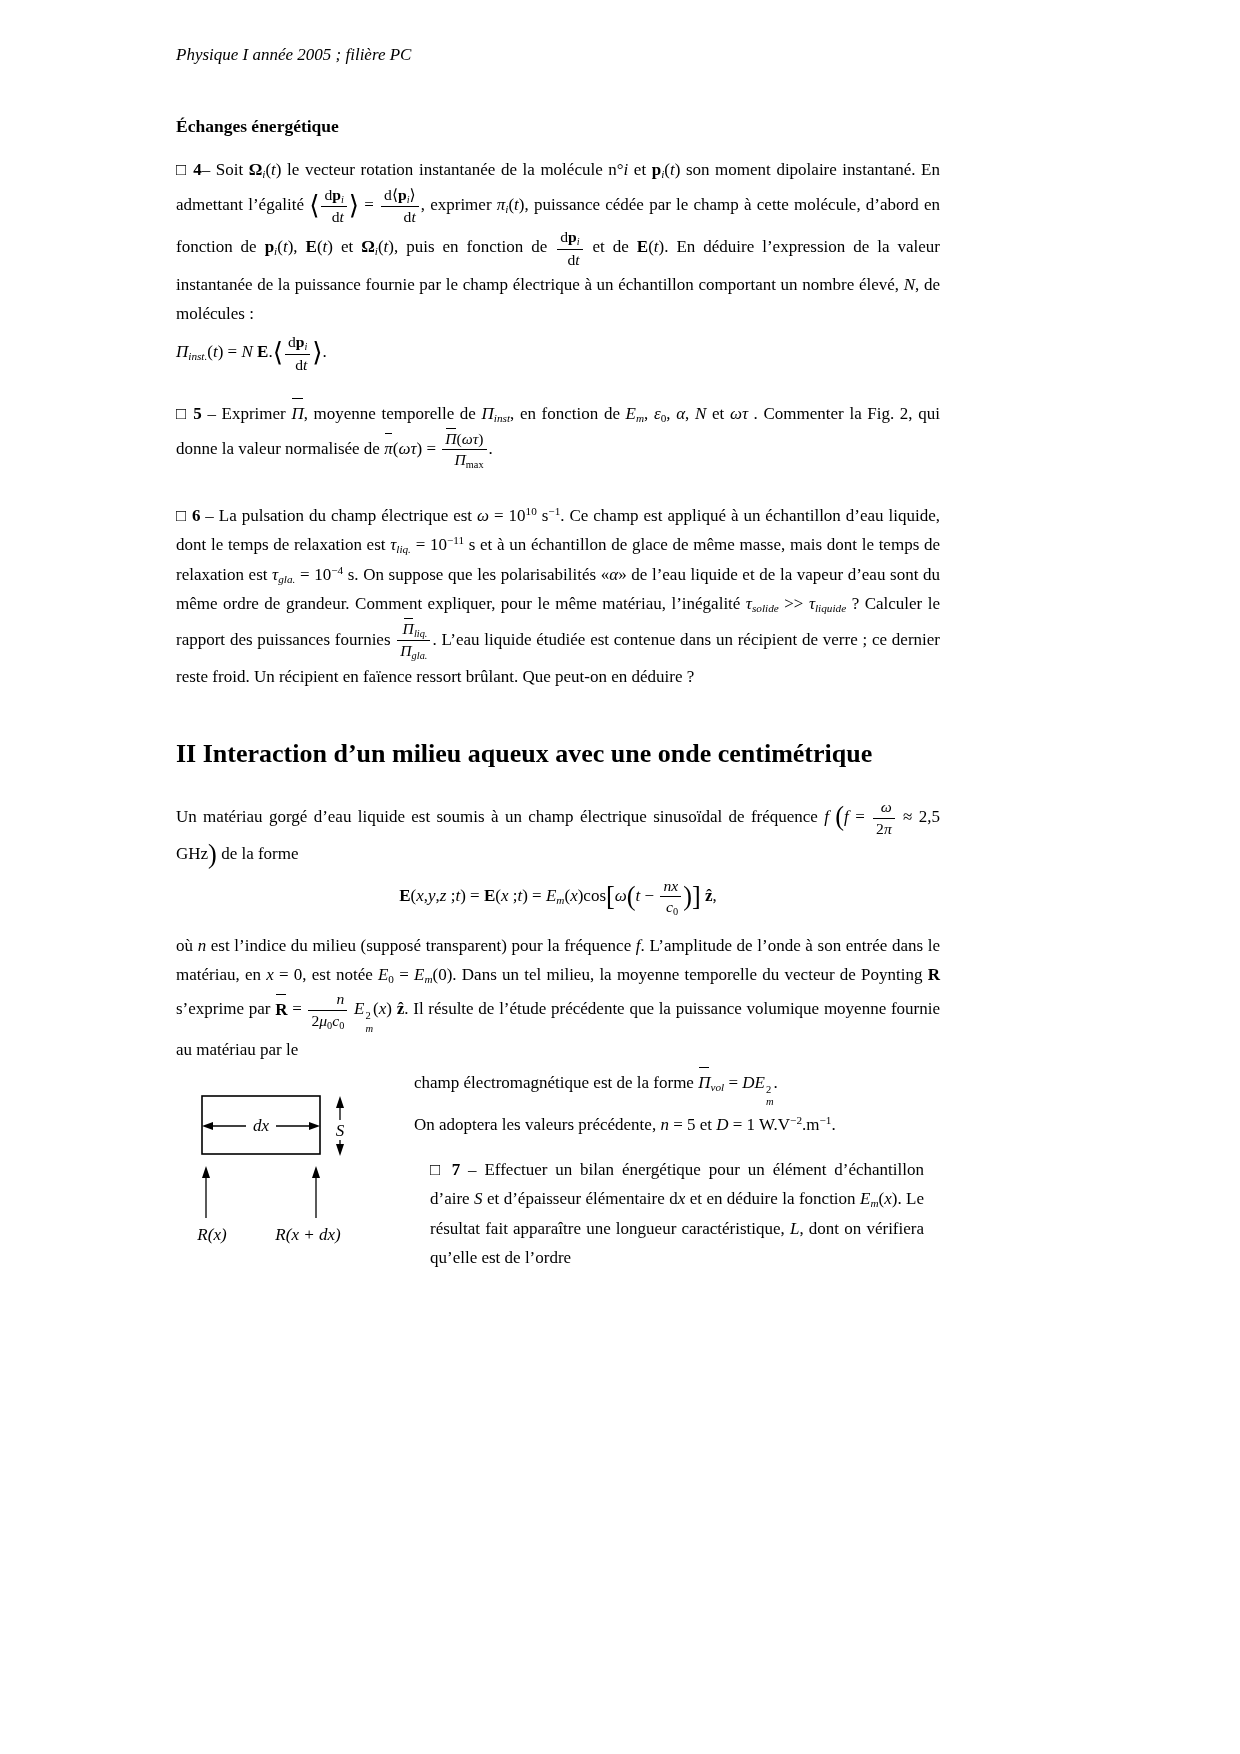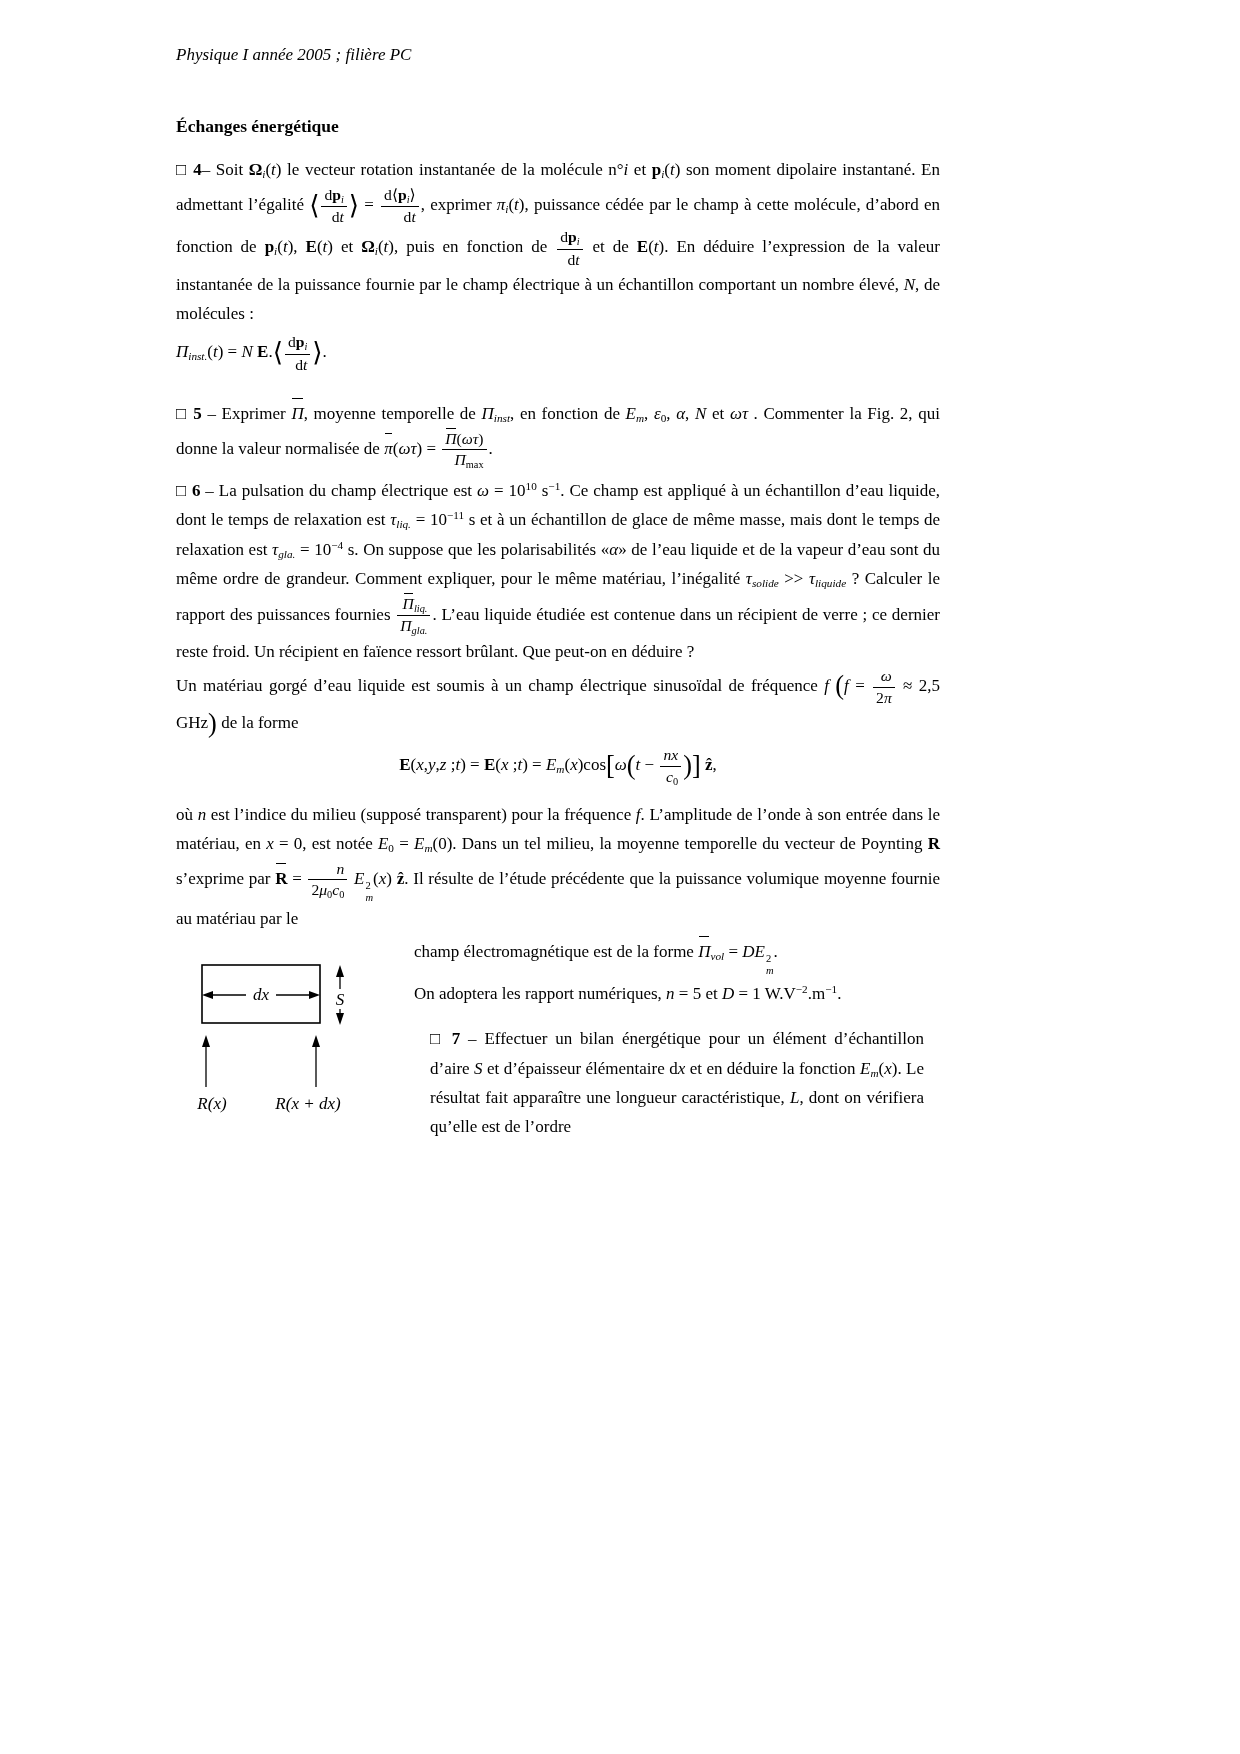--- a/index.html
+++ b/index.html
@@ -9,21 +9,21 @@
     background:#ffffff;color:#000;
     font-family:"Liberation Serif","DejaVu Serif",serif;
     font-size:17px;line-height:1.72;
     overflow:hidden;
   }
   .doc-title{font-style:italic;font-size:17px;}
   .subhead{font-size:17.5px;font-weight:bold;margin:42px 0 14px;}
   .para{margin:0 0 10px;text-align:justify;}
   .p-q4{margin:0 0 4px;}
   .eq-left{text-align:left;margin:2px 0 24px;}
-  .p-q5{margin:0 0 5px;}
+  .p-q5{margin:0 0 30px;}
   .p-q6{margin:0;}
   .section-title{font-size:26px;font-weight:bold;margin:46px 0 26px;line-height:1.3;}
   .p-intro{margin:0 0 6px;}
   .eq-center{text-align:center;margin:8px 0 12px;}
   .p-medium{margin:0;}
   .bottom{display:flex;margin-top:4px;}
   .fig-col{flex:0 0 228px;padding-top:20px;text-align:right;}
   .txt-col{flex:1;}
   .p-form{margin:0 0 2px;}
   .p-values{margin:0 0 12px;}
@@ -58,20 +58,21 @@
   <div class="subhead">Échanges énergétique</div>
 
   <p class="para p-q4"><span class="run bd">□ 4</span><span class="run">– Soit </span><span class="run bd">Ω</span><span class="run it sb">i</span><span class="run">(</span><span class="run it">t</span><span class="run">) le vecteur rotation instantanée de la molécule n°</span><span class="run it">i</span><span class="run"> et </span><span class="run bd">p</span><span class="run it sb">i</span><span class="run">(</span><span class="run it">t</span><span class="run">) son moment dipolaire instantané. En admettant l’égalité </span><span class="run big">⟨</span><span class="frac"><span class="fnum"><span class="run">d</span><span class="run bd">p</span><span class="run it sb">i</span></span><span class="fden"><span class="run">d</span><span class="run it">t</span></span></span><span class="run big">⟩</span><span class="run"> = </span><span class="frac"><span class="fnum"><span class="run">d</span><span class="run">⟨</span><span class="run bd">p</span><span class="run it sb">i</span><span class="run">⟩</span></span><span class="fden"><span class="run">d</span><span class="run it">t</span></span></span><span class="run">, exprimer </span><span class="run it">π</span><span class="run it sb">i</span><span class="run">(</span><span class="run it">t</span><span class="run">), puissance cédée par le champ à cette molécule, d’abord en fonction de </span><span class="run bd">p</span><span class="run it sb">i</span><span class="run">(</span><span class="run it">t</span><span class="run">), </span><span class="run bd">E</span><span class="run">(</span><span class="run it">t</span><span class="run">) et </span><span class="run bd">Ω</span><span class="run it sb">i</span><span class="run">(</span><span class="run it">t</span><span class="run">), puis en fonction de </span><span class="frac"><span class="fnum"><span class="run">d</span><span class="run bd">p</span><span class="run it sb">i</span></span><span class="fden"><span class="run">d</span><span class="run it">t</span></span></span><span class="run"> et de </span><span class="run bd">E</span><span class="run">(</span><span class="run it">t</span><span class="run">). En déduire l’expression de la valeur instantanée de la puissance fournie par le champ électrique à un échantillon comportant un nombre élevé, </span><span class="run it">N</span><span class="run">, de molécules :</span></p>
 
   <p class="para eq-left"><span class="run it">Π</span><span class="run it sb">inst.</span><span class="run">(</span><span class="run it">t</span><span class="run">) = </span><span class="run it">N</span><span class="run"> </span><span class="run bd">E</span><span class="run">.</span><span class="run big">⟨</span><span class="frac"><span class="fnum"><span class="run">d</span><span class="run bd">p</span><span class="run it sb">i</span></span><span class="fden"><span class="run">d</span><span class="run it">t</span></span></span><span class="run big">⟩</span><span class="run">.</span></p>
 
   <p class="para p-q5"><span class="run bd">□ 5</span><span class="run"> – Exprimer </span><span class="run it ov">Π</span><span class="run">, moyenne temporelle de </span><span class="run it">Π</span><span class="run it sb">inst</span><span class="run">, en fonction de </span><span class="run it">E</span><span class="run it sb">m</span><span class="run">, </span><span class="run it">ε</span><span class="run sb">0</span><span class="run">, </span><span class="run it">α</span><span class="run">, </span><span class="run it">N</span><span class="run"> et </span><span class="run it">ωτ</span><span class="run"> . Commenter la Fig. 2, qui donne la valeur normalisée de </span><span class="run it ov">π</span><span class="run">(</span><span class="run it">ωτ</span><span class="run">) = </span><span class="frac"><span class="fnum"><span class="run it ov">Π</span><span class="run">(</span><span class="run it">ωτ</span><span class="run">)</span></span><span class="fden"><span class="run it ov">Π</span><span class="run sb">max</span></span></span><span class="run">.</span></p>
 
   <p class="para p-q6"><span class="run bd">□ 6</span><span class="run"> – La pulsation du champ électrique est </span><span class="run it">ω</span><span class="run"> = 10</span><span class="run sp">10</span><span class="run"> s</span><span class="run sp">−1</span><span class="run">. Ce champ est appliqué à un échantillon d’eau liquide, dont le temps de relaxation est </span><span class="run it">τ</span><span class="run it sb">liq.</span><span class="run"> = 10</span><span class="run sp">−11</span><span class="run"> s et à un échantillon de glace de même masse, mais dont le temps de relaxation est </span><span class="run it">τ</span><span class="run it sb">gla.</span><span class="run"> = 10</span><span class="run sp">−4</span><span class="run"> s. On suppose que les polarisabilités «</span><span class="run it">α</span><span class="run">» de l’eau liquide et de la vapeur d’eau sont du même ordre de grandeur. Comment expliquer, pour le même matériau, l’inégalité </span><span class="run it">τ</span><span class="run it sb">solide</span><span class="run"> &gt;&gt; </span><span class="run it">τ</span><span class="run it sb">liquide</span><span class="run"> ? Calculer le rapport des puissances fournies </span><span class="frac"><span class="fnum"><span class="run it ov">Π</span><span class="run it sb">liq.</span></span><span class="fden"><span class="run it ov">Π</span><span class="run it sb">gla.</span></span></span><span class="run">. L’eau liquide étudiée est contenue dans un récipient de verre ; ce dernier reste froid. Un récipient en faïence ressort brûlant. Que peut-on en déduire ?</span></p>
 
+  <div class="section-title">II Interaction d’un milieu aqueux avec une onde centimétrique</div>
 
   <p class="para p-intro"><span class="run">Un matériau gorgé d’eau liquide est soumis à un champ électrique sinusoïdal de fréquence </span><span class="run it">f</span><span class="run"> </span><span class="run big">(</span><span class="run it">f</span><span class="run"> = </span><span class="frac"><span class="fnum"><span class="run it">ω</span></span><span class="fden"><span class="run">2</span><span class="run it">π</span></span></span><span class="run"> ≈ 2,5 GHz</span><span class="run big">)</span><span class="run"> de la forme</span></p>
 
   <p class="para eq-center"><span class="run bd">E</span><span class="run">(</span><span class="run it">x</span><span class="run">,</span><span class="run it">y</span><span class="run">,</span><span class="run it">z</span><span class="run"> ;</span><span class="run it">t</span><span class="run">) = </span><span class="run bd">E</span><span class="run">(</span><span class="run it">x</span><span class="run"> ;</span><span class="run it">t</span><span class="run">) = </span><span class="run it">E</span><span class="run it sb">m</span><span class="run">(</span><span class="run it">x</span><span class="run">)</span><span class="run">cos</span><span class="run big">[</span><span class="run it">ω</span><span class="run big">(</span><span class="run it">t</span><span class="run"> − </span><span class="frac"><span class="fnum"><span class="run it">nx</span></span><span class="fden"><span class="run it">c</span><span class="run sb">0</span></span></span><span class="run big">)</span><span class="run big">]</span><span class="run"> </span><span class="run bd">ẑ</span><span class="run">,</span></p>
 
   <p class="para p-medium"><span class="run">où </span><span class="run it">n</span><span class="run"> est l’indice du milieu (supposé transparent) pour la fréquence </span><span class="run it">f</span><span class="run">. L’amplitude de l’onde à son entrée dans le matériau, en </span><span class="run it">x</span><span class="run"> = 0, est notée </span><span class="run it">E</span><span class="run sb">0</span><span class="run"> = </span><span class="run it">E</span><span class="run it sb">m</span><span class="run">(0)</span><span class="run">. Dans un tel milieu, la moyenne temporelle du vecteur de Poynting </span><span class="run bd">R</span><span class="run"> s’exprime par </span><span class="run bd ov">R</span><span class="run"> = </span><span class="frac"><span class="fnum"><span class="run it">n</span></span><span class="fden"><span class="run">2</span><span class="run it">μ</span><span class="run sb">0</span><span class="run it">c</span><span class="run sb">0</span></span></span><span class="run"> </span><span class="run it">E</span><span class="stack">
         <span class="stk-sup">2</span>
         <span class="stk-sub">m</span>
       </span><span class="run">(</span><span class="run it">x</span><span class="run">)</span><span class="run"> </span><span class="run bd">ẑ</span><span class="run">. Il résulte de l’étude précédente que la puissance volumique moyenne fournie au matériau par le</span></p>
 
@@ -102,19 +103,19 @@
         <text x="26" y="152" text-anchor="middle" class="fig-label">R(x)</text>
         <text x="122" y="152" text-anchor="middle" class="fig-label">R(x + dx)</text>
       </svg>
     </div>
 
     <div class="txt-col">
       <p class="para p-form"><span class="run">champ électromagnétique est de la forme </span><span class="run it ov">Π</span><span class="run it sb">vol</span><span class="run"> = </span><span class="run it">DE</span><span class="stack">
             <span class="stk-sup">2</span>
             <span class="stk-sub">m</span>
           </span><span class="run">.</span></p>
-      <p class="para p-values"><span class="run">On adoptera les rapport numériques, </span><span class="run it">n</span><span class="run"> = 5 et </span><span class="run it">D</span><span class="run"> = 1 W.V</span><span class="run sp">−2</span><span class="run">.m</span><span class="run sp">−1</span><span class="run">.</span></p>
+      <p class="para p-values"><span class="run">On adoptera les valeurs précédente, </span><span class="run it">n</span><span class="run"> = 5 et </span><span class="run it">D</span><span class="run"> = 1 W.V</span><span class="run sp">−2</span><span class="run">.m</span><span class="run sp">−1</span><span class="run">.</span></p>
       <p class="para p-q7"><span class="run bd">□ 7</span><span class="run"> – Effectuer un bilan énergétique pour un élément d’échantillon d’aire </span><span class="run it">S</span><span class="run"> et d’épaisseur élémentaire d</span><span class="run it">x</span><span class="run"> et en déduire la fonction </span><span class="run it">E</span><span class="run it sb">m</span><span class="run">(</span><span class="run it">x</span><span class="run">)</span><span class="run">. Le résultat fait apparaître une longueur caractéristique, </span><span class="run it">L</span><span class="run">, dont on vérifiera qu’elle est de l’ordre</span></p>
     </div>
 
   </div>
 
 </div>
 
 </body></html>

